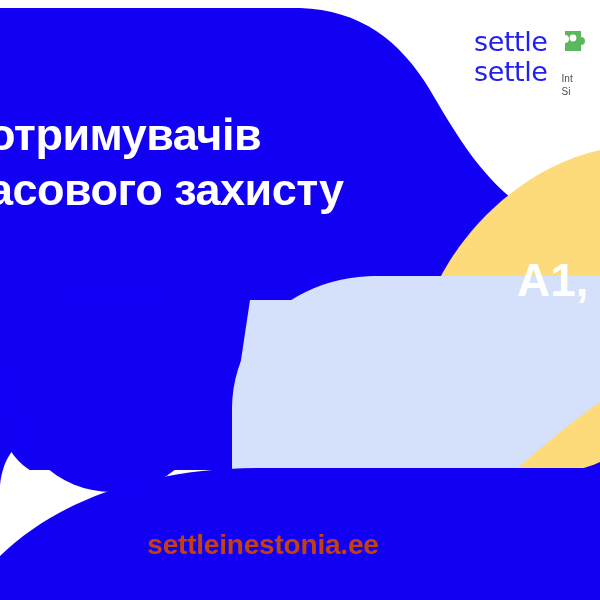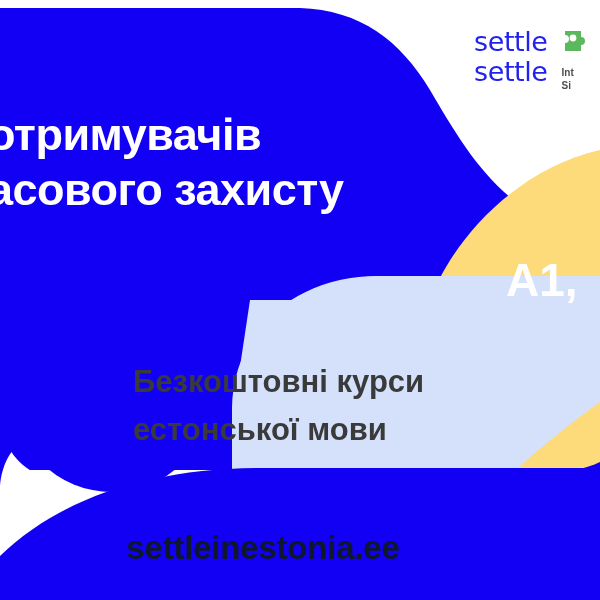--- a/index.html
+++ b/index.html
@@ -33,21 +33,21 @@
     font-size: 45px;
     font-weight: bold;
     line-height: 1.22;
     letter-spacing: -0.5px;
     white-space: nowrap;
   }
   .headline .ln { display: block; }
 
   .level-text {
     position: absolute;
-    left: 506px;
+    left: 517px;
     top: 253px;
     color: #ffffff;
     font-size: 46px;
     font-weight: bold;
     letter-spacing: 0px;
     white-space: nowrap;
   }
 
   .card-text {
     position: absolute;
@@ -60,22 +60,22 @@
     line-height: 1.56;
   }
   .card-text .ln { display: block; }
 
   .site-url {
     position: absolute;
     left: 0;
     top: 529px;
     width: 526px;
     text-align: center;
-    color: #0f172a;
-    font-size: 33px;
+    color: #c2410c;
+    font-size: 28px;
     font-weight: bold;
     letter-spacing: -0.2px;
   }
 
   
   .logo-lockup {
     position: absolute;
     left: 474px;
     top: 27px;
     display: flex;
@@ -93,24 +93,24 @@
   .settle-logo .ln { display: block; }
 
   .partner-logo {
     display: flex;
     flex-direction: column;
     align-items: flex-start;
     padding-top: 1px;
   }
   .partner-mark { width: 34px; height: 34px; display: block; }
   .partner-name {
-    margin-top: 5px;
+    margin-top: 11px;
     color: #4d4d4d;
     font-size: 10px;
-    font-weight: bold;
+    font-weight: normal;
     line-height: 1.25;
     white-space: nowrap;
   }
   .partner-name .ln { display: block; }
 </style>
 </head>
 <body>
 
 <div id="poster">
 
@@ -153,24 +153,20 @@
              L600,600 Z" fill="#1200F5"></path>
   </svg>
 
   <div class="headline">
     <span class="ln">отримувачів</span>
     <span class="ln">асового захисту</span>
   </div>
 
   <div class="level-text">A1,</div>
 
-  <div class="card-text">
-    <span class="ln">Безкоштовні курси</span>
-    <span class="ln">естонської мови</span>
-  </div>
 
   <div class="site-url">settleinestonia.ee</div>
 
   <div class="logo-lockup">
 
     <div class="settle-logo">
       <span class="ln">settle</span>
       <span class="ln">settle</span>
     </div>
 

